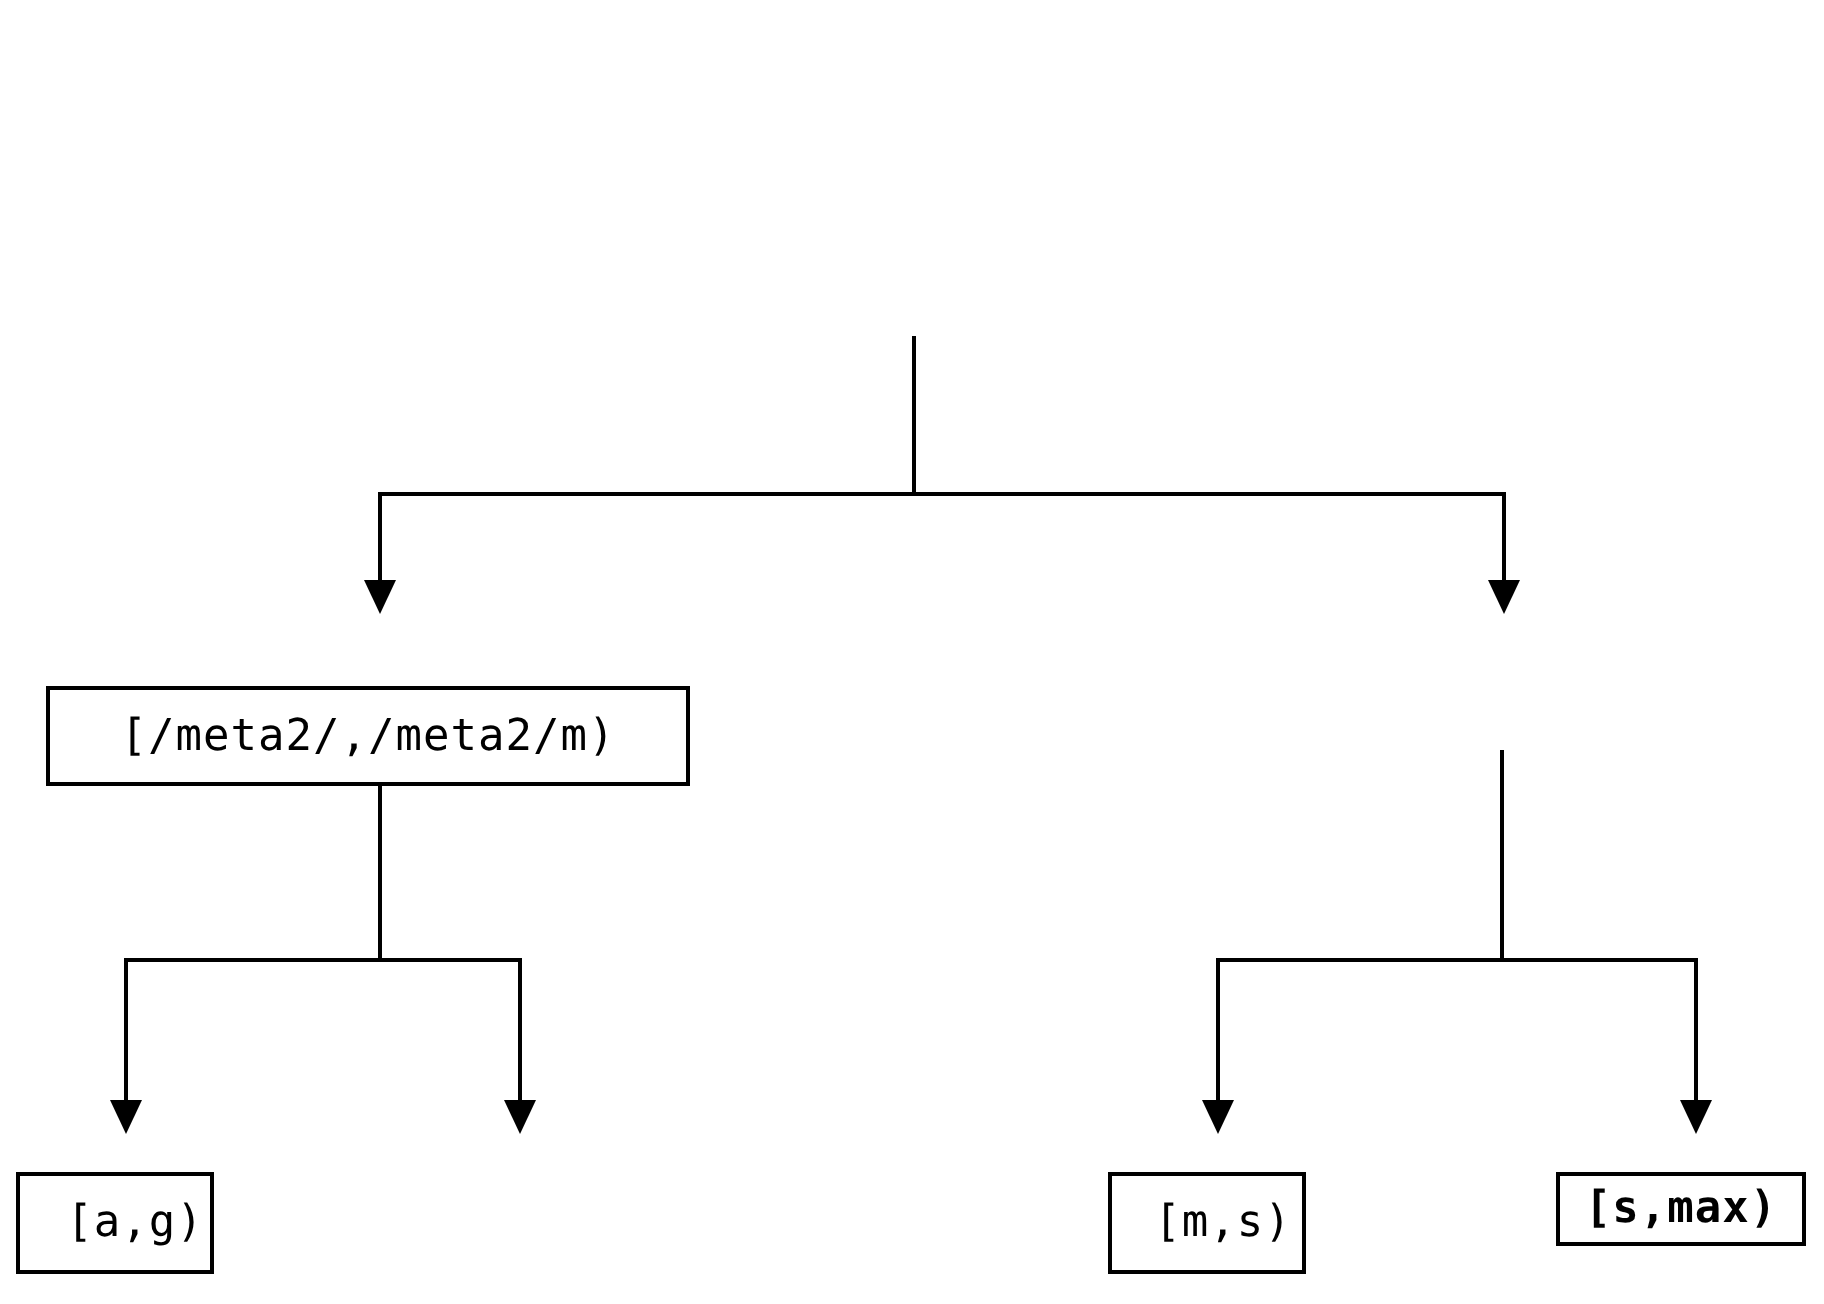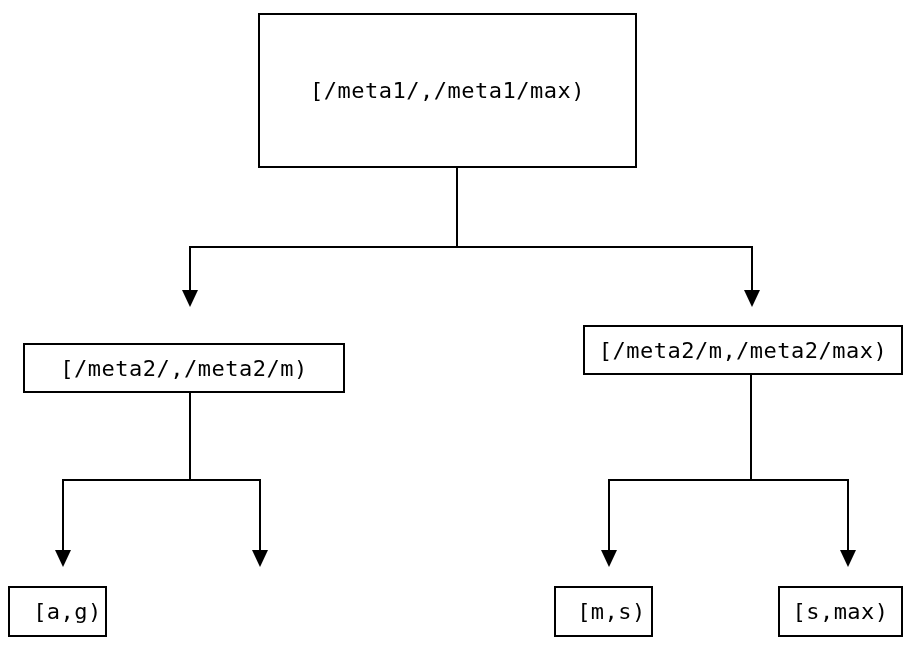--- a/index.html
+++ b/index.html
@@ -49,21 +49,21 @@
     display: flex;
     align-items: center;
     justify-content: center;
   }
   .node-root  { left: 258px; top: 13px;  width: 379px; height: 155px; }
   .node-left  { left: 23px;  top: 343px; width: 322px; height: 50px; }
   .node-right { left: 583px; top: 325px; width: 320px; height: 50px; }
   .node-ag    { left: 8px;   top: 586px; width: 99px;  height: 51px; padding-left: 20px; }
   .node-gm    { left: 203px; top: 586px; width: 99px;  height: 51px; }
   .node-ms    { left: 554px; top: 586px; width: 99px;  height: 51px; padding-left: 16px; }
-  .node-smax  { left: 778px; top: 586px; width: 125px; height: 51px; }
+  .node-smax  { left: 778px; top: 586px; width: 125px; height: 37px; font-weight: bold; }
 </style>
 </head>
 <body>
 
 <div class="canvas">
 
   <svg class="connectors" viewBox="0 0 912 652" xmlns="http://www.w3.org/2000/svg">
 
     <path d="M457 168 V247"></path>
 
@@ -75,25 +75,23 @@
     <path d="M63 551 V480 H260 V551"></path>
     <polygon points="55,550 71,550 63,567"></polygon>
     <polygon points="252,550 268,550 260,567"></polygon>
 
     <path d="M751 375 V480"></path>
     <path d="M609 551 V480 H848 V551"></path>
     <polygon points="601,550 617,550 609,567"></polygon>
     <polygon points="840,550 856,550 848,567"></polygon>
   </svg>
 
-  <div class="node node-root">[/meta1/,/meta1/max)</div>
 
   <div class="node node-left">[/meta2/,/meta2/m)</div>
 
-  <div class="node node-right">[/meta2/m,/meta2/max)</div>
 
   <div class="node node-ag">[a,g)</div>
 
 
   <div class="node node-ms">[m,s)</div>
 
   <div class="node node-smax">[s,max)</div>
 
 </div>
 

